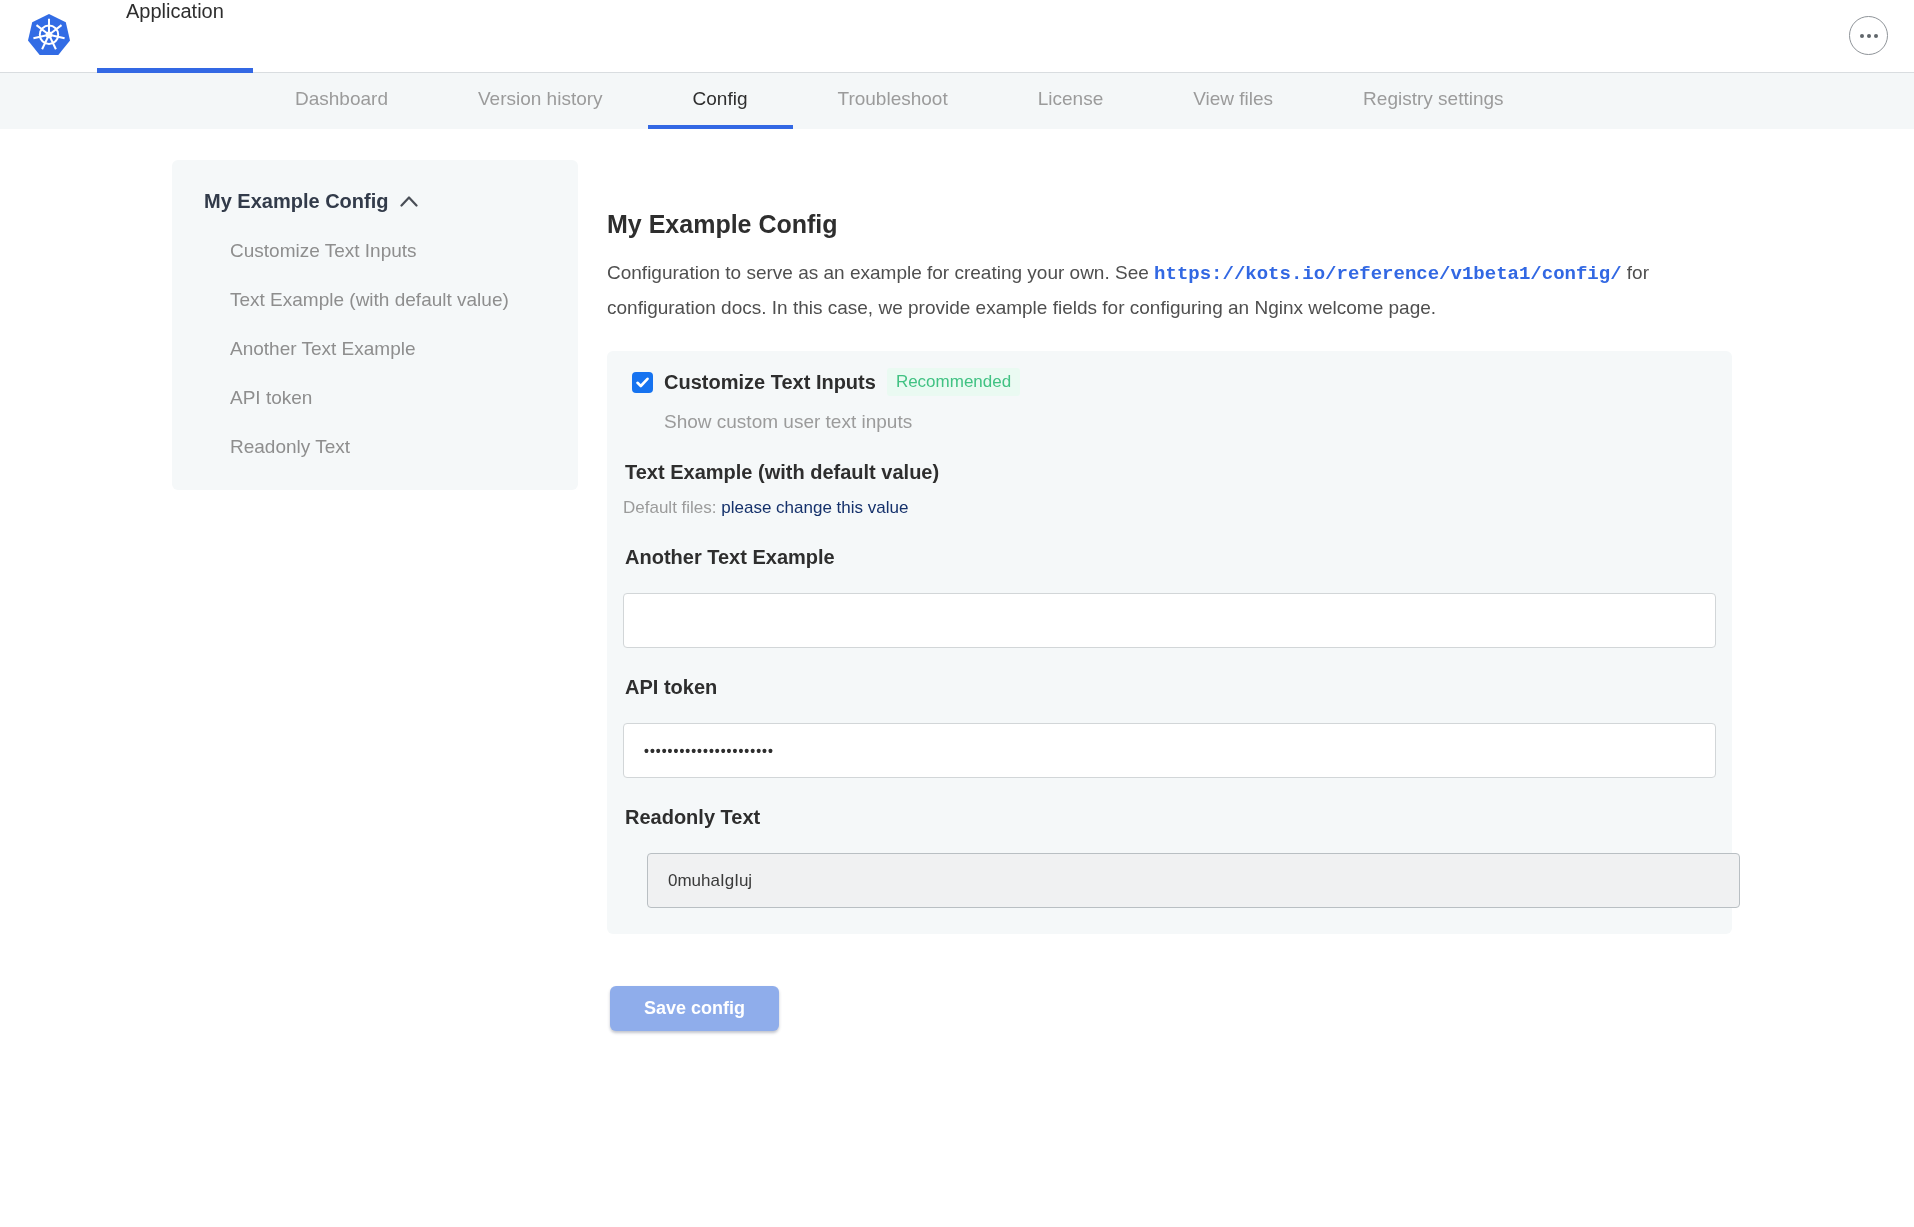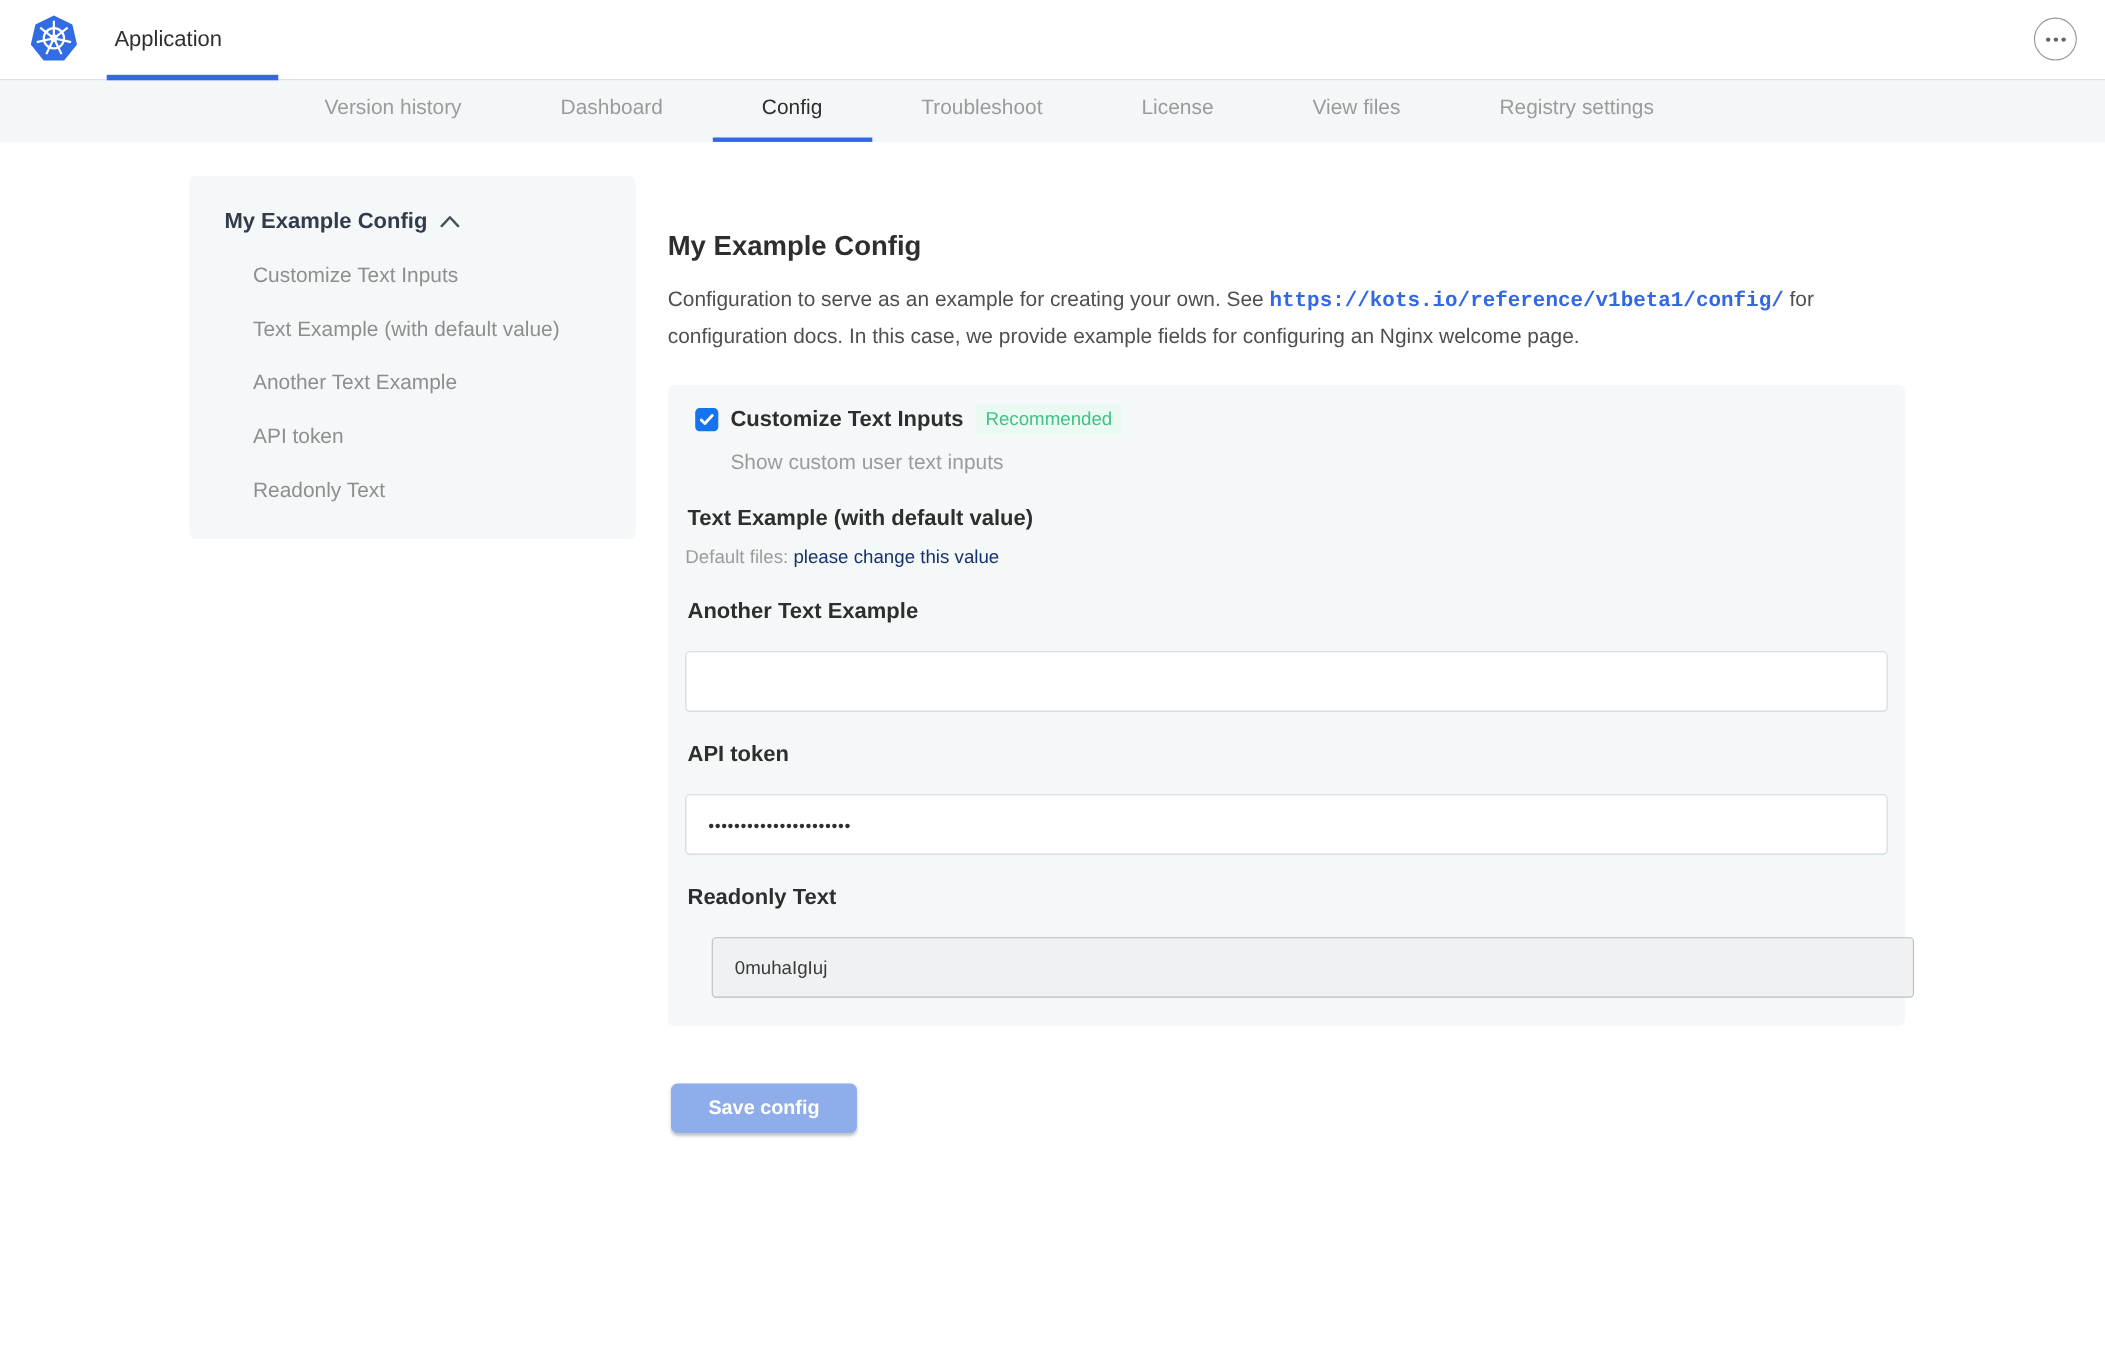--- a/index.html
+++ b/index.html
@@ -12,22 +12,22 @@
     overflow:hidden;
   }
 
   
   .topbar {
     position:relative; height:73px; background:#fff;
     border-bottom:1px solid #d9dde0;
   }
   .logo { position:absolute; left:27px; top:13px; width:44px; height:46px; }
   .app-tab {
-    position:absolute; left:104px; top:0; height:73px;
-    display:flex; align-items:center;
+    position:absolute; left:126px; top:0; height:73px;
+    display:flex; align-items:flex-start;
     font-size:20px; font-weight:500; color:#2e2e2e;
     cursor:pointer;
   }
   .app-underline {
     position:absolute; left:97px; bottom:-1px; width:156px; height:5px;
     background:#3368e4;
   }
   .menu-btn {
     position:absolute; right:26px; top:16px;
     width:39px; height:39px; border-radius:50%;
@@ -155,22 +155,22 @@
   </div>
   <div class="app-underline"></div>
   <button class="menu-btn">
     <span class="dot"></span>
     <span class="dot"></span>
     <span class="dot"></span>
   </button>
 </header>
 
 <nav class="subnav">
+  <div class="navtab">Dashboard</div>
   <div class="navtab">Version history</div>
-  <div class="navtab">Dashboard</div>
   <div class="navtab active">Config</div>
   <div class="navtab">Troubleshoot</div>
   <div class="navtab">License</div>
   <div class="navtab">View files</div>
   <div class="navtab">Registry settings</div>
 </nav>
 
 <div class="content">
 
   <aside class="sidebar">

